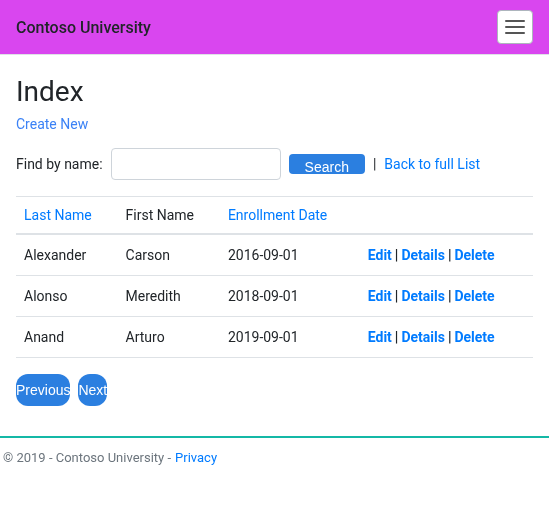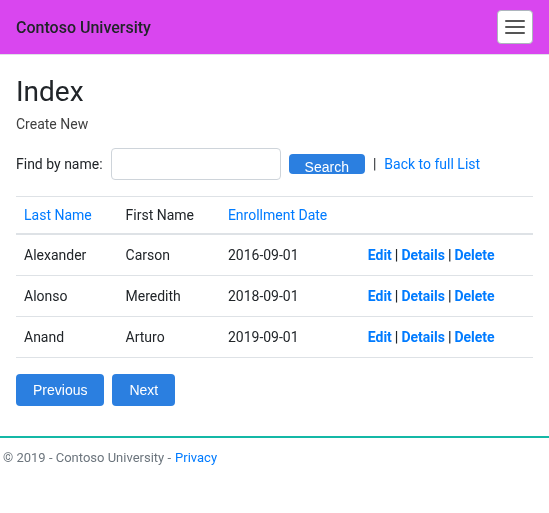--- a/index.html
+++ b/index.html
@@ -50,21 +50,21 @@
     .main-content {
       padding: 20px 16px 10px 16px;
     }
     .page-title {
       font-size: 28px;
       font-weight: 400;
       margin-bottom: 8px;
       color: #212529;
     }
     .create-new-link {
-      color: #404040;
+      color: #3b82f6;
       text-decoration: none;
       font-size: 14px;
       display: inline-block;
       margin-bottom: 16px;
     }
     
     .search-row {
       display: flex;
       align-items: center;
       margin-bottom: 16px;
@@ -153,23 +153,23 @@
       margin: 0 3px;
       font-size: 14px;
     }
     
     .pagination-row {
       display: flex;
       gap: 8px;
       margin-bottom: 20px;
     }
     .page-btn {
-      border-radius: 4px;
+      border-radius: 12px;
       border: none;
-      padding: 8px 17px;
+      padding: 8px 0;
       font-size: 14px;
       cursor: pointer;
       color: #fff;
     }
     .btn-primary {
       background: #2b7fe0;
     }
     
     .footer {
       padding: 12px 3px;

